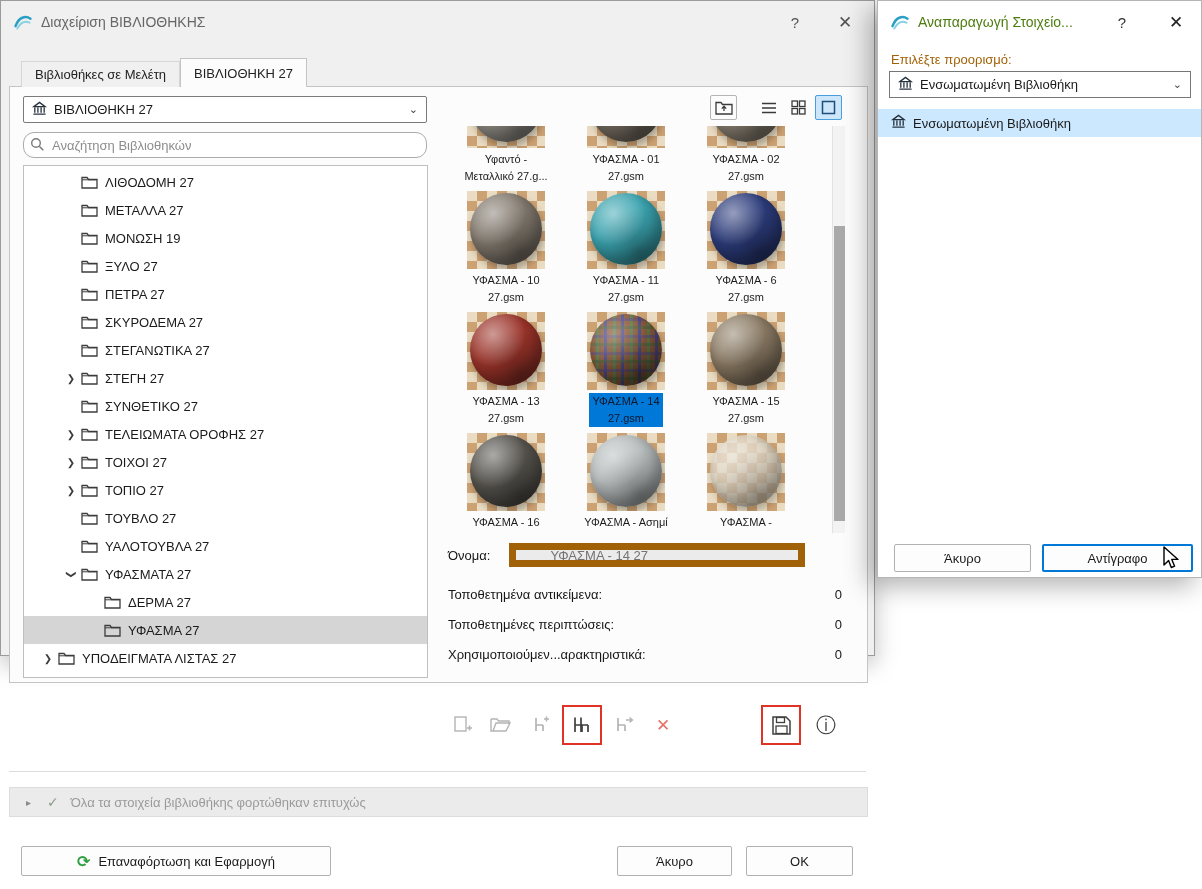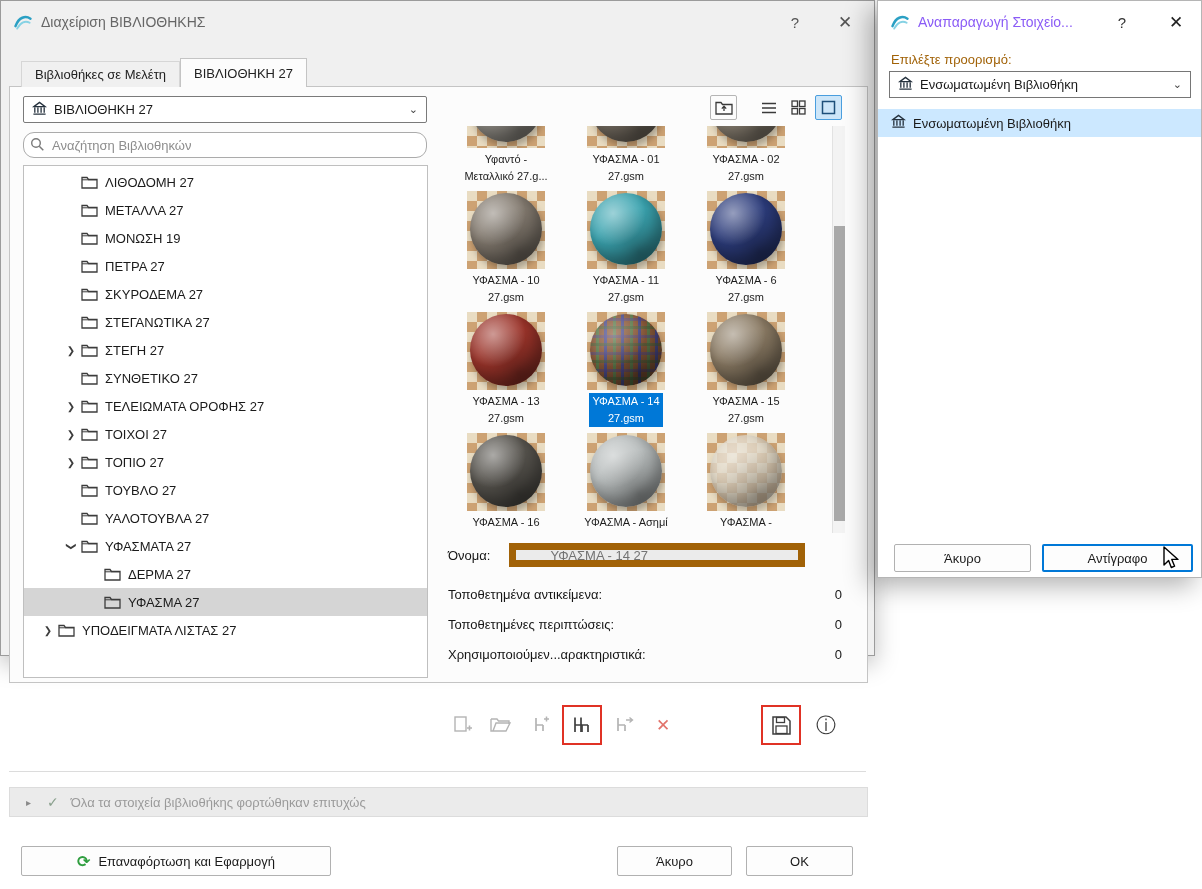--- a/index.html
+++ b/index.html
@@ -66,21 +66,21 @@
   .ptop .img { height:22px; padding-top:0; }
   .ptop .sphere { margin-top:-56px; }
   .plaid .sphere {
     background:
       radial-gradient(circle at 32% 28%, rgba(255,255,255,.32), rgba(255,255,255,0) 46%),
       radial-gradient(circle at 68% 82%, rgba(0,0,0,.38), rgba(0,0,0,0) 58%),
       repeating-linear-gradient(0deg, rgba(0,0,0,0) 0 6px, rgba(70,100,60,.55) 6px 9px, rgba(0,0,0,0) 9px 14px, rgba(80,70,140,.5) 14px 17px),
       repeating-linear-gradient(90deg, #8a5a3a 0 6px, #5d7a4a 6px 9px, #8a5a3a 9px 14px, #4c4c8a 14px 17px); }
   .glass .sphere { opacity:.78; }
   .cap { margin-top:3px; display:flex; flex-direction:column; align-items:center; text-align:center; font-size:11px; line-height:17px; color:#1c1c1c; padding:0 3px; }
-  .sel .cap { background:#0078d7; color:#ffffff; }
+  .sel .cap { background:#0078d7; color:#0f172a; }
 
   .vscroll { position:absolute; left:822px; top:39px; width:13px; height:407px; background:#f3f3f3; border-left:1px solid #e2e2e2; }
   .vscroll .vthumb { position:absolute; left:1px; top:100px; width:11px; height:295px; background:#a9a9a9; }
 
   .name-row { position:absolute; left:438px; top:456px; width:392px; display:flex; align-items:center; color:#161616; }
   .name-row input { margin-left:19px; width:296px; height:24px; background:#ebebeb; border:7px solid #a16207; color:#737373; font:13px "Liberation Sans",sans-serif; padding-left:34px; }
   .info-rows { position:absolute; left:438px; top:492px; width:394px; }
   .irow { display:flex; justify-content:space-between; align-items:center; height:30px; color:#161616; }
 
   
@@ -97,21 +97,21 @@
   .statusbar .sb-check { margin-right:12px; font-size:14px; color:#8aa08d; }
 
   .btn { position:absolute; background:#fdfdfd; border:1px solid #b1b1b1; border-radius:2px; display:flex; align-items:center; justify-content:center; color:#1a1a1a; cursor:default; }
   .btn-reload { left:20px; top:845px; width:310px; height:30px; gap:8px; }
   .btn-reload .re-ico { color:#2f9e3f; font-size:16px; font-weight:bold; }
   .btn-cancel-m { left:616px; top:845px; width:115px; height:30px; }
   .btn-ok { left:745px; top:845px; width:107px; height:30px; }
 
   
   .dlg-dup { left:877px; top:0; width:325px; height:578px; background:#ffffff; border:1px solid #b5b5b5; box-shadow:-8px 8px 24px rgba(0,0,0,.3); z-index:5; }
-  .dlg-dup .title { color:#8b5cf6;text-align:center; }
+  .dlg-dup .title { color:#4d7c0f;text-align:center; }
   .wbtn.help-d  { right:66px; color:#333; }
   .wbtn.close-d { right:12px; color:#222; font-size:17px; }
   .dest-label { position:absolute; left:13px; top:51px; color:#a16207; }
   .dup-dd { position:absolute; left:11px; top:70px; width:302px; height:27px; background:#fff; border:1px solid #767676; display:flex; align-items:center; gap:7px; padding:0 8px; }
   .dup-row { position:absolute; left:0; top:108px; width:100%; height:28px; background:#cce8ff; display:flex; align-items:center; gap:7px; padding-left:13px; }
   .btn-cancel-d { left:16px; top:543px; width:137px; height:28px; }
   .btn-copy { left:164px; top:543px; width:151px; height:28px; border:2px solid #0078d7; }
 
   .cursor { position:absolute; left:1160px; top:546px; z-index:99; }
 </style>
@@ -212,20 +212,30 @@
           <span class="chev"><span>❯</span></span>
           <span class="folder">
             <svg width="17" height="14" viewBox="0 0 17 14">
               <path d="M1 2.5 h5 l1.5 2 H16 v8.5 H1 Z" fill="none" stroke="#3c3c3c" stroke-width="1.3"></path>
               <path d="M1 4.8 H16" stroke="#3c3c3c" stroke-width="1"></path>
             </svg>
           </span>
           <span class="lbl">ΜΟΝΩΣΗ 19</span>
         </div>
 
+        <div class="trow" data-chevron="none" style="--level: 2;">
+          <span class="chev"><span>❯</span></span>
+          <span class="folder">
+            <svg width="17" height="14" viewBox="0 0 17 14">
+              <path d="M1 2.5 h5 l1.5 2 H16 v8.5 H1 Z" fill="none" stroke="#3c3c3c" stroke-width="1.3"></path>
+              <path d="M1 4.8 H16" stroke="#3c3c3c" stroke-width="1"></path>
+            </svg>
+          </span>
+          <span class="lbl">ΞΥΛΟ 27</span>
+        </div>
 
         <div class="trow" data-chevron="none" style="--level: 2;">
           <span class="chev"><span>❯</span></span>
           <span class="folder">
             <svg width="17" height="14" viewBox="0 0 17 14">
               <path d="M1 2.5 h5 l1.5 2 H16 v8.5 H1 Z" fill="none" stroke="#3c3c3c" stroke-width="1.3"></path>
               <path d="M1 4.8 H16" stroke="#3c3c3c" stroke-width="1"></path>
             </svg>
           </span>
           <span class="lbl">ΠΕΤΡΑ 27</span>

